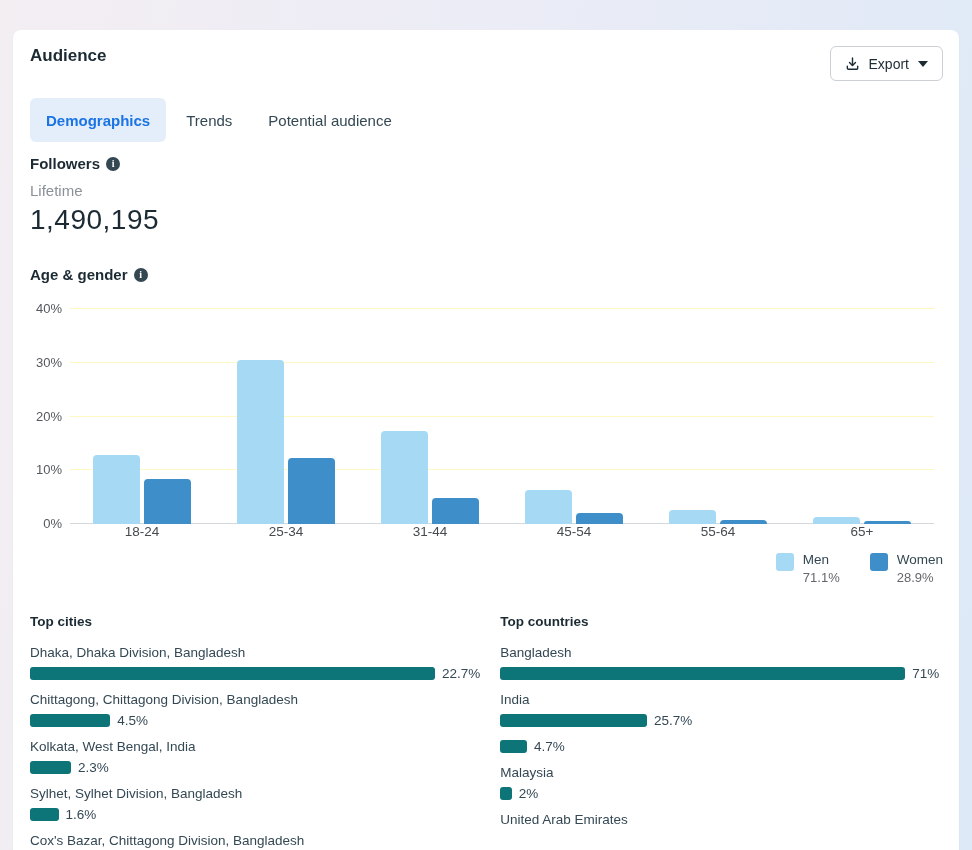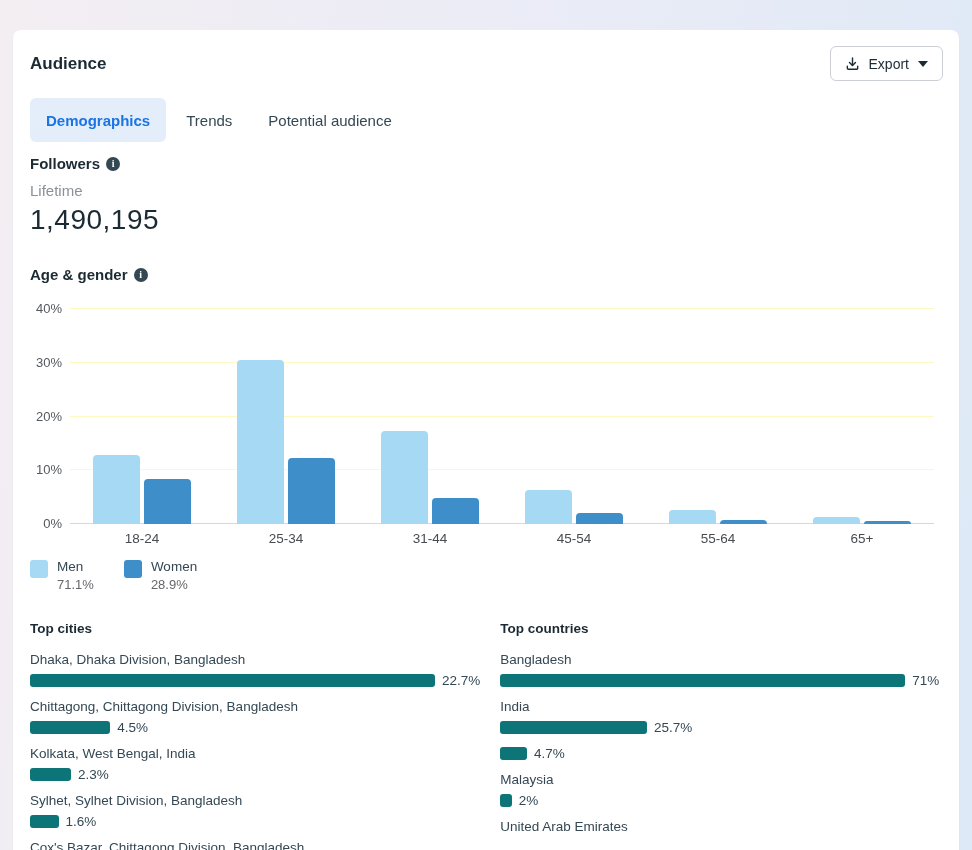--- a/index.html
+++ b/index.html
@@ -9,21 +9,21 @@
     background:linear-gradient(100deg,#f3eef2 0%,#ebecf6 45%,#dde9f7 100%);
     position:relative;
     color:#1c2b33;
   }
   .card {
     position:absolute; left:13px; top:30px; width:946px; height:880px;
     background:#ffffff; border-radius:8px;
     box-shadow:0 1px 2px rgba(0,0,0,.06);
     padding:16px 16px 0 17px;
   }
-  .card-header { display:flex; justify-content:space-between; align-items:center; }
+  .card-header { display:flex; justify-content:space-between; }
   .page-title { font-size:17px; font-weight:bold; color:#1c2b33; }
   .export-btn {
     display:flex; align-items:center; gap:9px;
     border:1px solid #ccd0d5; border-radius:6px; background:#fff;
     height:35px; padding:0 14px; font-size:14px; color:#1c2b33;
     font-family:inherit; cursor:pointer;
   }
   .export-btn svg { display:block; }
   .tabs { display:flex; gap:4px; margin-top:17px; }
   .tab {
@@ -47,24 +47,24 @@
   .ag-plot { position:relative; height:215px; margin:26px 9px 0 40px; }
   .gridline { position:absolute; left:0; right:0; height:1px; background:#fef9c3; }
   .gridline.zero { background:#d6d9dc; }
   .gridline-label {
     position:absolute; right:100%; margin-right:8px; top:-7px;
     font-size:13px; color:#54595f; white-space:nowrap;
   }
   .ag-slots { position:absolute; left:0; right:0; top:0; bottom:0; display:flex; }
   .ag-slot { flex:1; display:flex; align-items:flex-end; justify-content:center; gap:4px; }
   .ag-bar { width:47px; border-radius:4px 4px 0 0; }
-  .ag-xlabels { display:flex; margin:7px 9px 0 40px; }
+  .ag-xlabels { display:flex; margin:0 9px 0 40px; }
   .ag-xlabel { flex:1; text-align:center; font-size:13.5px; color:#464b50; }
 
-  .legend { display:flex; justify-content:flex-start; gap:30px; margin-top:13px; }
+  .legend { display:flex; justify-content:flex-end; gap:30px; margin-top:13px; }
   .legend-item { display:flex; gap:9px; }
   .legend-swatch { width:18px; height:18px; border-radius:3px; margin-top:1px; }
   .legend-name { font-size:13.5px; color:#344854; }
   .legend-pct { font-size:13px; color:#65676b; margin-top:3px; }
 
   .bottom { display:grid; grid-template-columns:1fr 1fr; column-gap:20px; margin-top:29px; }
   .list-heading { font-size:13.5px; font-weight:bold; color:#1c2b33; margin-bottom:16px; }
   .list-item { margin-bottom:11px; }
   .list-label { font-size:13.5px; color:#344854; margin-bottom:6px; }
   .bar-row { display:flex; align-items:center; gap:7px; }

